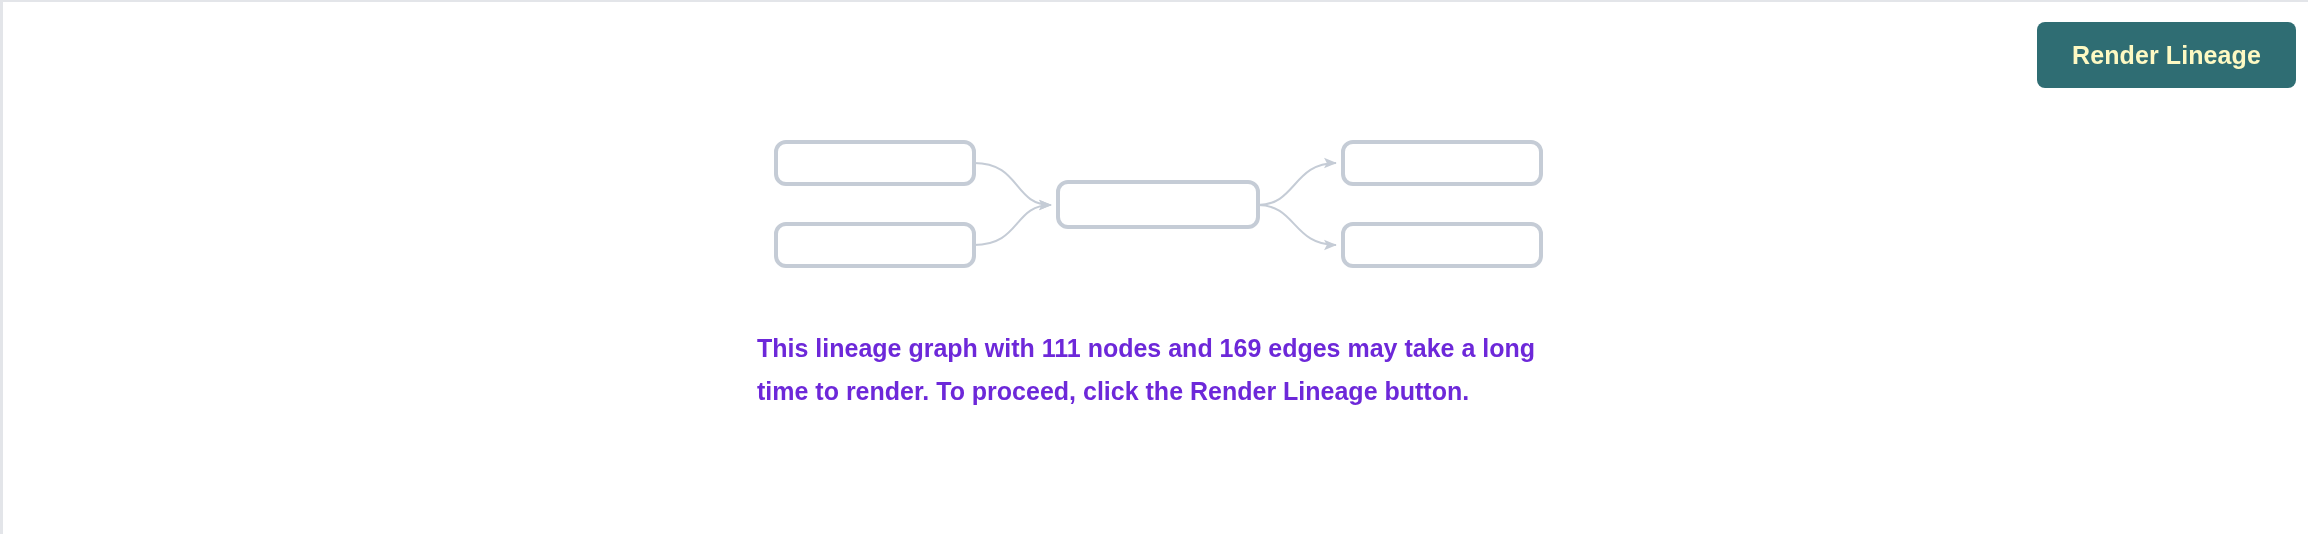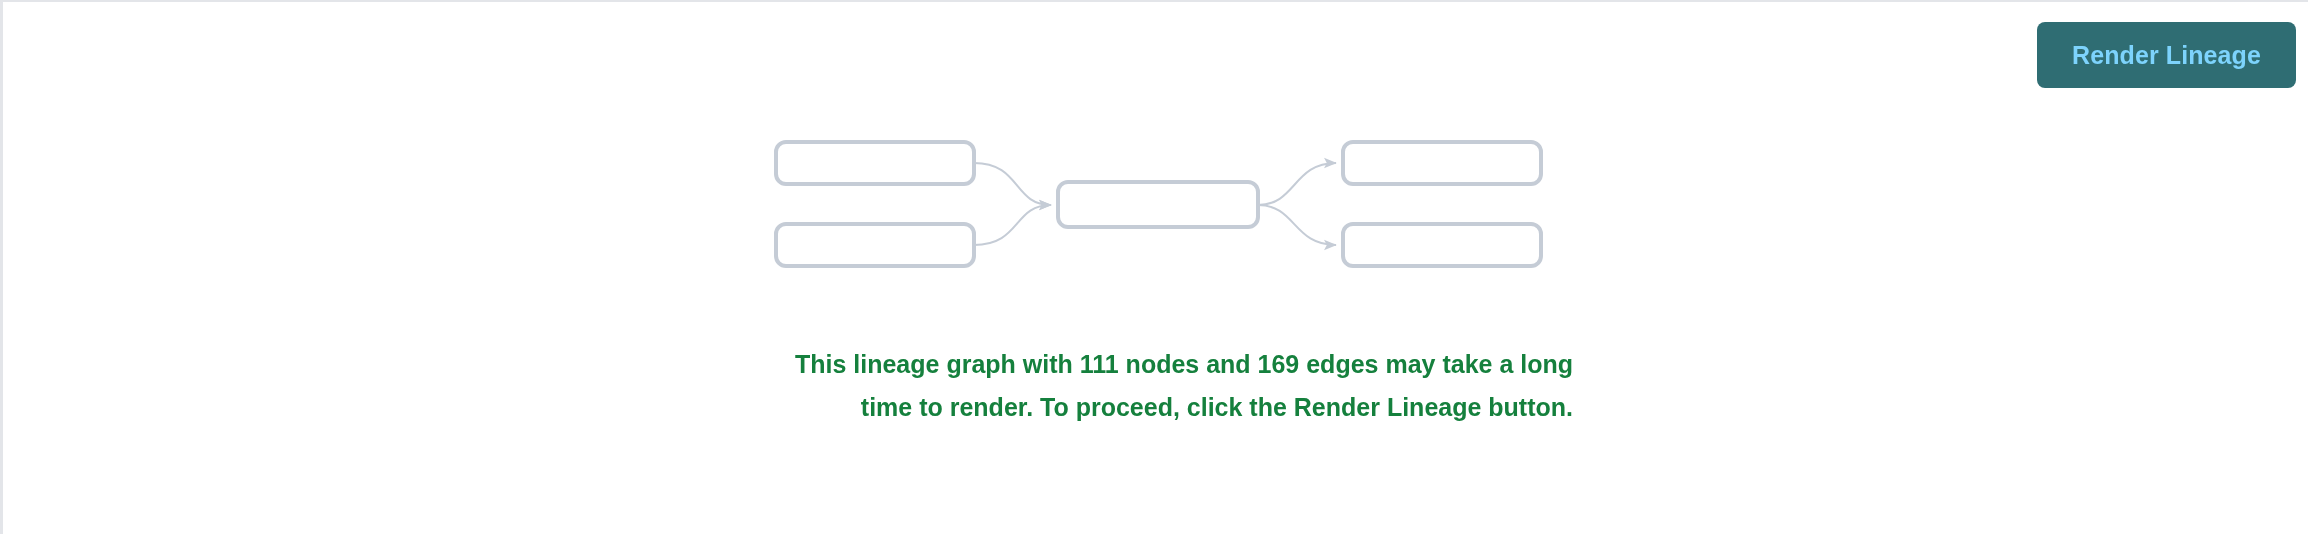--- a/index.html
+++ b/index.html
@@ -33,21 +33,21 @@
     height: 105px;
   }
 
   #render-lineage-button {
     position: absolute;
     left: 2034px;
     top: 20px;
     width: 259px;
     height: 66px;
     background: #2f6d73;
-    color: #7dd3fc;
+    color: #fef9c3;
     border: none;
     border-radius: 8px;
     font-family: "Liberation Sans", sans-serif;
     font-size: 25px;
     font-weight: bold;
     letter-spacing: 0.1px;
     cursor: pointer;
     display: flex;
     align-items: center;
     justify-content: center;
@@ -72,27 +72,27 @@
     top: 125px;
     width: 800px;
     height: 160px;
   }
 
   #lineage-warning-message {
     position: absolute;
     left: 754px;
     top: 325px;
     width: 800px;
-    text-align: right;
+    text-align: left;
     font-family: "Liberation Sans", sans-serif;
     font-size: 25px;
     font-weight: bold;
     line-height: 43px;
-    color: #15803d;
-    margin: 16px;
+    color: #6d28d9;
+    margin: 0;
   }
 </style>
 </head>
 <body>
 
 <div id="app-canvas">
 
   <div id="toolbar">
     <button id="render-lineage-button">Render Lineage</button>
   </div>

